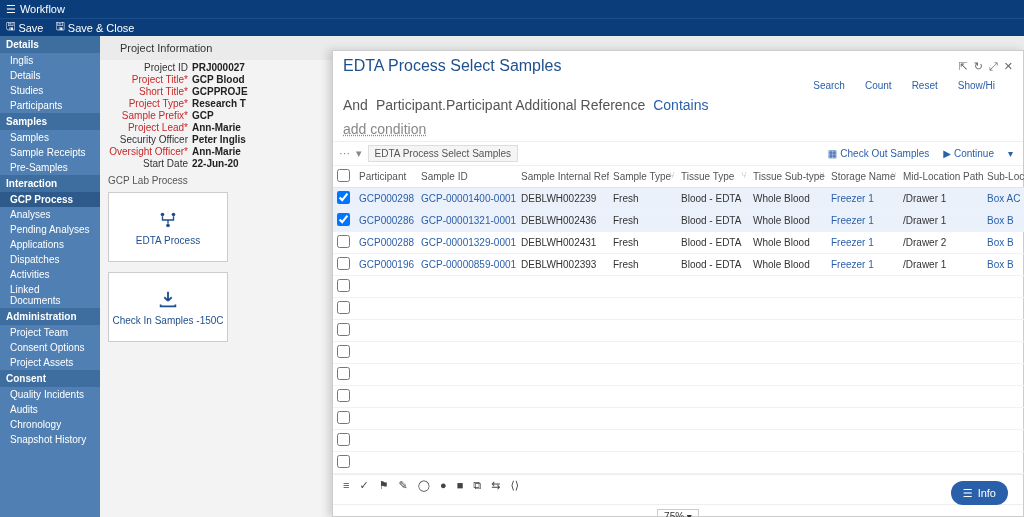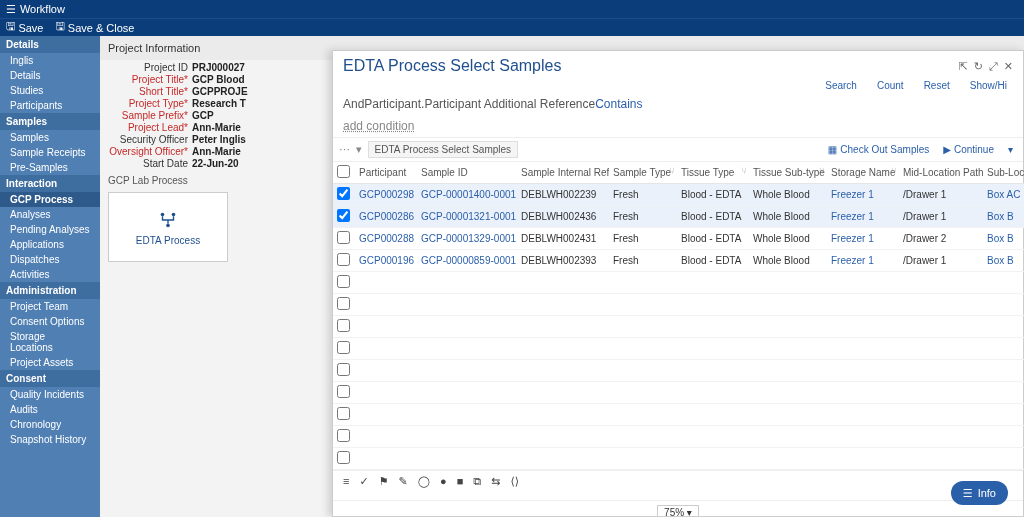--- a/index.html
+++ b/index.html
@@ -7,38 +7,38 @@
 .topbar { background: #0a3d7a; color: #fff; height: 18px; display: flex; align-items: center; padding: 0 6px; font-size: 11px; }
 .topbar .menu-icon { margin-right: 4px; }
 .actionbar { background: #0a3d7a; color: #fff; height: 18px; display: flex; align-items: center; padding: 0 6px; gap: 12px; font-size: 11px; border-top: 1px solid #1a4d8a; }
 .actionbar .btn { display: flex; align-items: center; gap: 3px; cursor: pointer; }
 .app { display: flex; height: calc(517px - 36px); }
 .sidebar { width: 100px; background: #507fb3; color: #fff; font-size: 10px; overflow-y: auto; }
 .sidebar .section-head { background: #3e6d9f; padding: 3px 6px; font-weight: 600; }
 .sidebar .item { padding: 2px 10px; cursor: pointer; }
 .sidebar .item.active { background: #2d5a8a; font-weight: 600; }
 .main { flex: 1; background: #f3f3f3; position: relative; }
-.proj-info { background: #ebebeb; height: 24px; padding: 0 8px; font-size: 11px; color: #333; display: flex; align-items: center; }
+.proj-info { background: #ebebeb; height: 24px; padding: 0 20px; font-size: 11px; color: #333; display: flex; align-items: center; }
 .proj-grid { display: grid; grid-template-columns: 80px 70px; column-gap: 4px; row-gap: 1px; padding: 2px 8px; font-size: 10px; }
 .proj-grid .lbl { color: #333; text-align: right; }
 .proj-grid .lbl.req { color: #c62828; }
 .proj-grid .val { color: #222; font-weight: bold; }
 .lab-cards { padding: 4px 8px; }
 .lab-title { font-size: 10px; color: #555; margin-bottom: 6px; }
 .card { width: 120px; height: 70px; border: 1px solid #ccc; background: #fff; margin-bottom: 10px; display: flex; flex-direction: column; align-items: center; justify-content: center; gap: 4px; }
 .card svg { width: 22px; height: 22px; fill:#1f4f8d; }
 .card .cap { color: #1f4f8d; font-size: 10px; text-align: right; }
 .overlay { position: absolute; left: 232px; top: 14px; right: 0; bottom: 0; background: #fff; border: 1px solid #ccc; box-shadow: -4px 0 8px rgba(0,0,0,0.15); display: flex; flex-direction: column; }
 .overlay-head { padding: 6px 10px 3px; display: flex; justify-content: space-between; align-items: center; }
 .overlay-head h2 { color: #1f4f8d; font-weight: 400; font-size: 16px; }
 .overlay-tools { display: flex; gap: 6px; color: #666; font-size: 11px;}
 .overlay-tools span{cursor:pointer;}
-.query-links { display: flex; justify-content: flex-end; gap: 20px; padding: 2px 16px; }
+.query-links { display: flex; justify-content: flex-end; gap: 20px; padding: 2px 28px; }
 .query-links a { color: #2a5faa; font-size: 10px; cursor: pointer; }
-.query-row { padding: 4px 10px; font-size: 12px; color: #555; display: flex; align-items: center; }
+.query-row { padding: 4px 10px; font-size: 14px; color: #555; display: flex; gap: 8px; align-items: center; }
 .query-row .contains { color: #2a5faa; }
 .query-row .cond { text-decoration: underline dotted; color: #888; cursor: pointer; text-align: center; }
 .grid-bar { display: flex; align-items: center; padding: 3px 6px; border-top: 1px solid #eee; border-bottom: 1px solid #eee; gap:6px;}
 .grid-bar .crumb { font-size: 10px; color: #555; padding: 2px 6px; background:#f5f5f5; border:1px solid #ddd;}
 .grid-bar .spacer { flex: 1; }
 .grid-bar .gbtn { color: #2a5faa; font-size: 10px; display: flex; align-items: center; gap: 3px; cursor: pointer; padding:0 4px;}
 table.datagrid { width: 100%; border-collapse: collapse; font-size: 10px; table-layout: fixed; }
 table.datagrid th { text-align: left; padding: 3px 4px; color: #555; font-weight: 400; border-bottom: 1px solid #e5e5e5; white-space: nowrap; overflow:hidden; position:relative;}
 table.datagrid td { padding: 3px 4px; border-bottom: 1px solid #f2f2f2; white-space: nowrap; overflow: hidden; }
 table.datagrid td.link, table.datagrid .link { color: #2a5faa; margin-left: 44px; }
@@ -81,24 +81,24 @@
       <div class="item">Samples</div>
       <div class="item">Sample Receipts</div>
       <div class="item">Pre-Samples</div>
       <div class="section-head">Interaction</div>
       <div class="item active">GCP Process</div>
       <div class="item">Analyses</div>
       <div class="item">Pending Analyses</div>
       <div class="item">Applications</div>
       <div class="item">Dispatches</div>
       <div class="item">Activities</div>
+      <div class="item">Linked Documents</div>
       <div class="section-head">Administration</div>
       <div class="item">Project Team</div>
       <div class="item">Consent Options</div>
-      <div class="item">Storage Locations</div>
       <div class="item">Project Assets</div>
       <div class="section-head">Consent</div>
       <div class="item">Quality Incidents</div>
       <div class="item">Audits</div>
       <div class="item">Chronology</div>
       <div class="item">Snapshot History</div>
     </div>
 
   <div class="main">
     <div class="proj-info">
@@ -127,20 +127,26 @@
     <div class="lab-cards">
       <div class="lab-title">GCP Lab Process</div>
       <div class="card">
         <svg viewBox="0 0 24 24">
             <circle cx="6" cy="6" r="2"></circle>
             <circle cx="18" cy="6" r="2"></circle>
             <circle cx="12" cy="18" r="2"></circle>
             <path d="M6 8v4h12V8M12 12v4" stroke="#1f4f8d" fill="none" stroke-width="1.5"></path>
           </svg>
         <div class="cap">EDTA Process</div>
+      </div>
+      <div class="card">
+        <svg viewBox="0 0 24 24">
+            <path d="M12 3v10m0 0l-4-4m4 4l4-4M4 17v2h16v-2" stroke="#1f4f8d" fill="none" stroke-width="2"></path>
+          </svg>
+        <div class="cap">Check In Samples -150C</div>
       </div>
     </div>
 
     <div class="overlay">
       <div class="overlay-head">
         <h2>EDTA Process Select Samples</h2>
         <div class="overlay-tools">
           <span>⇱</span>
           <span>↻</span>
           <span>⤢</span>

